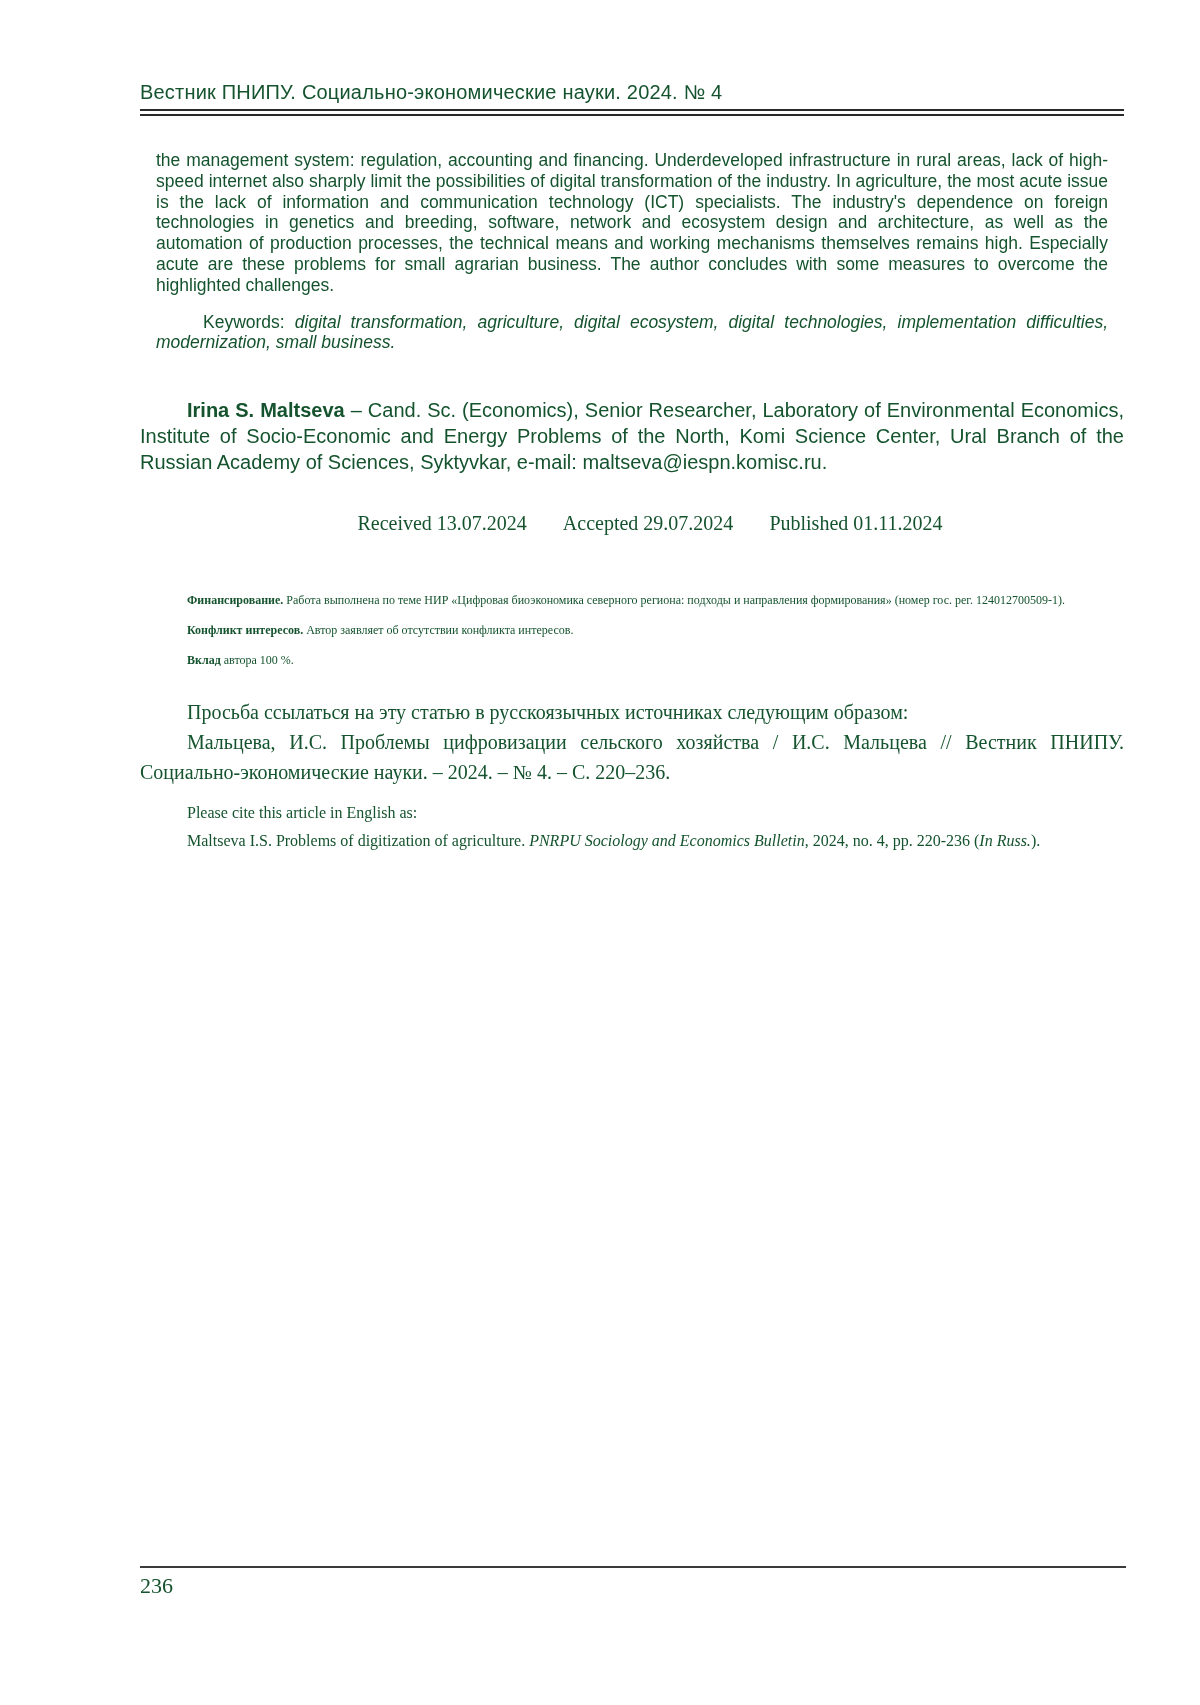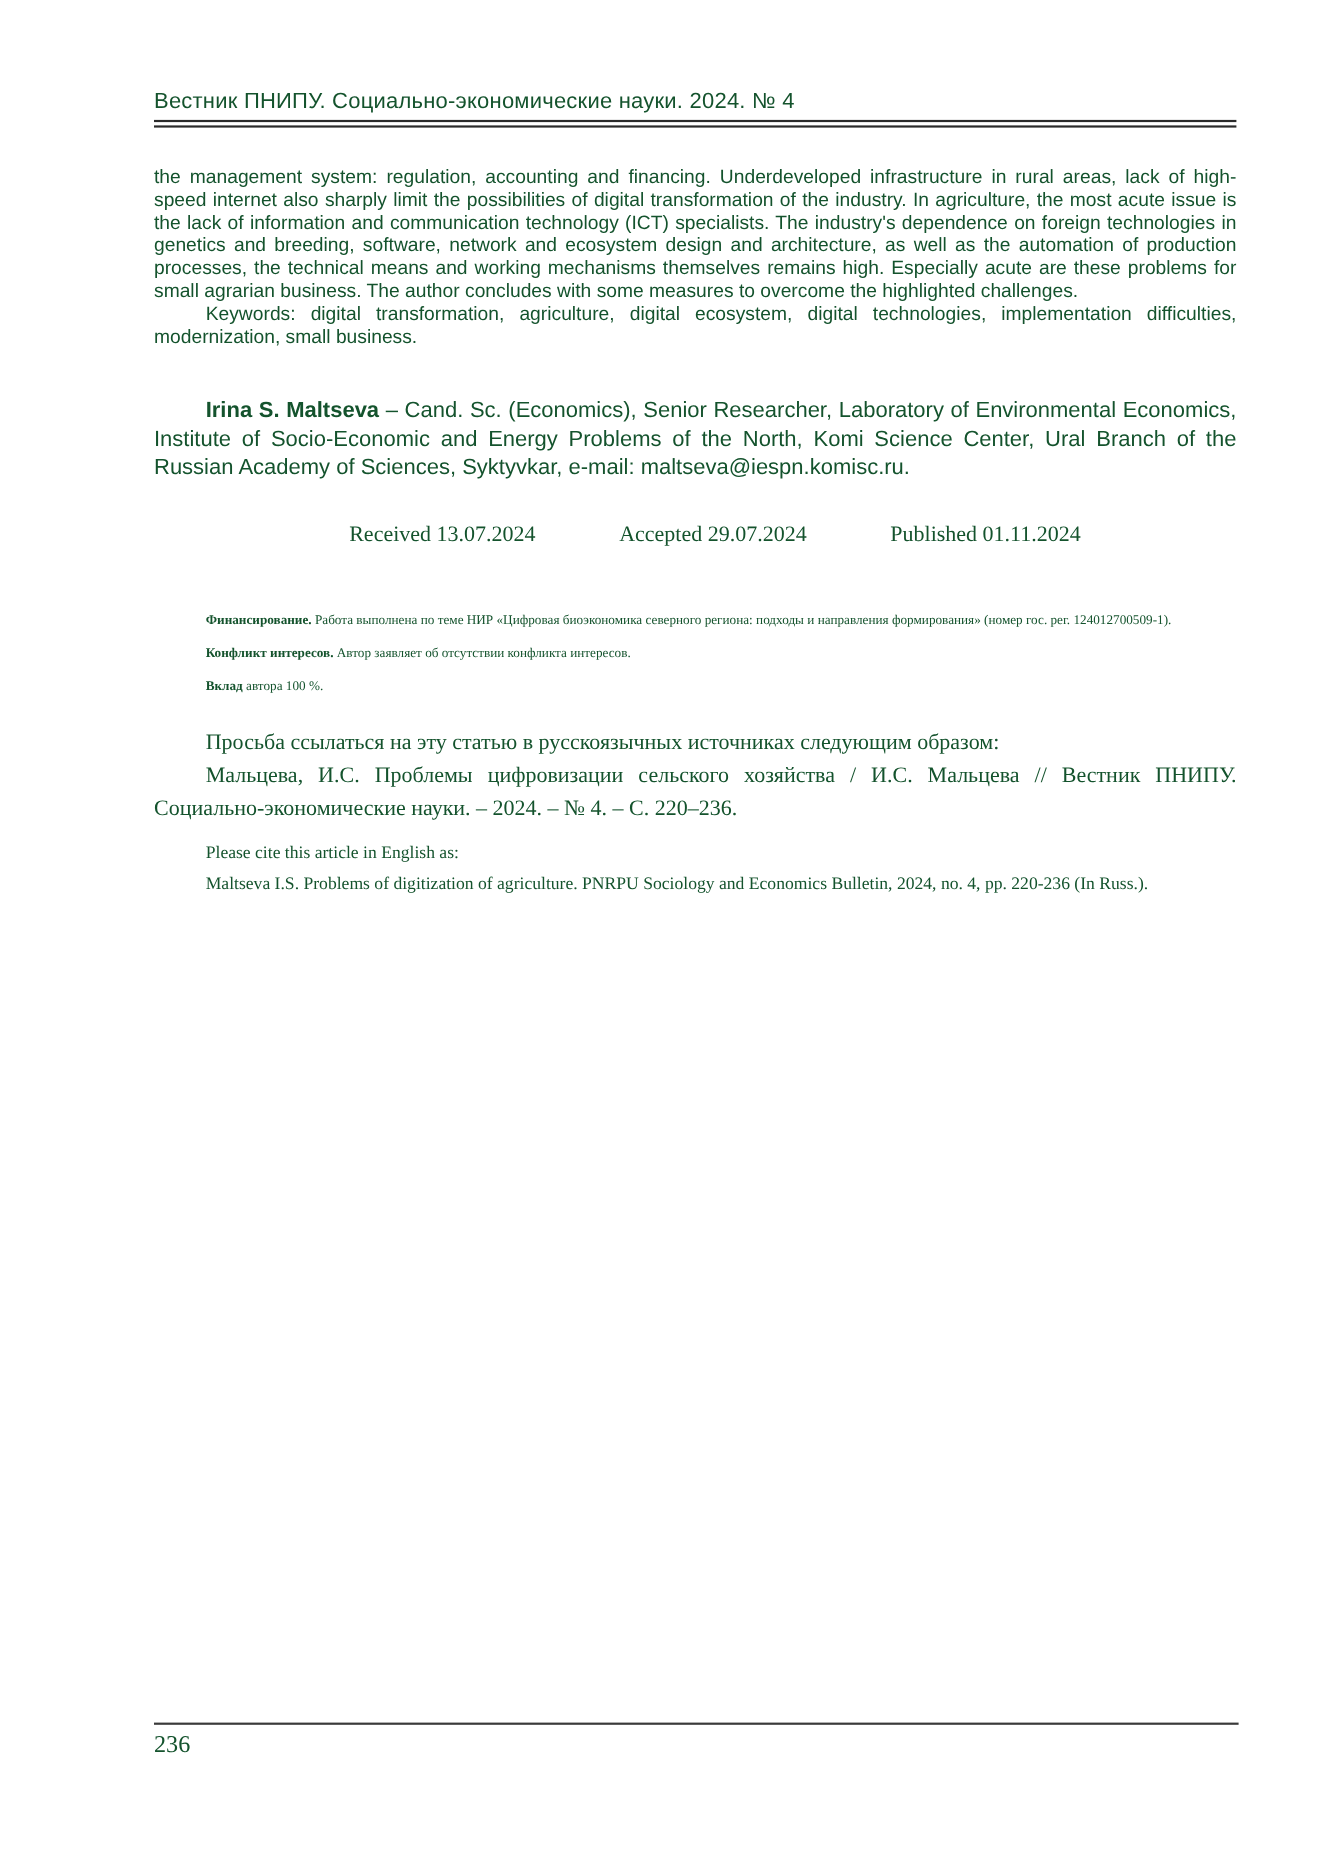--- a/index.html
+++ b/index.html
@@ -35,39 +35,39 @@
     border-bottom: 2px solid #2a2a2a;
   }
   
   .abstract {
     margin-top: 34px;
     font-family: "Liberation Sans", sans-serif;
     font-size: 17.5px;
     line-height: 20.8px;
     text-align: justify;
   }
-  .abstract p { margin: 0; }
+  .abstract p { margin: 16px; }
   .indent { text-indent: 47px; }
-  .italic { }
+  .italic { font-style: italic; }
   .bold { font-weight: bold; }
   
   .author {
     margin-top: 44px;
     font-family: "Liberation Sans", sans-serif;
     font-size: 20px;
     line-height: 26px;
     text-align: justify;
     text-indent: 47px;
   }
   
   .dates {
     margin-top: 36px;
     display: flex;
     justify-content: center;
-    gap: 76px;
+    gap: 36px;
     padding-left: 36px;
     font-size: 20px;
     line-height: 24px;
   }
   
   .notes {
     margin-top: 50px;
     font-size: 12px;
     line-height: 30px;
     text-align: justify;

